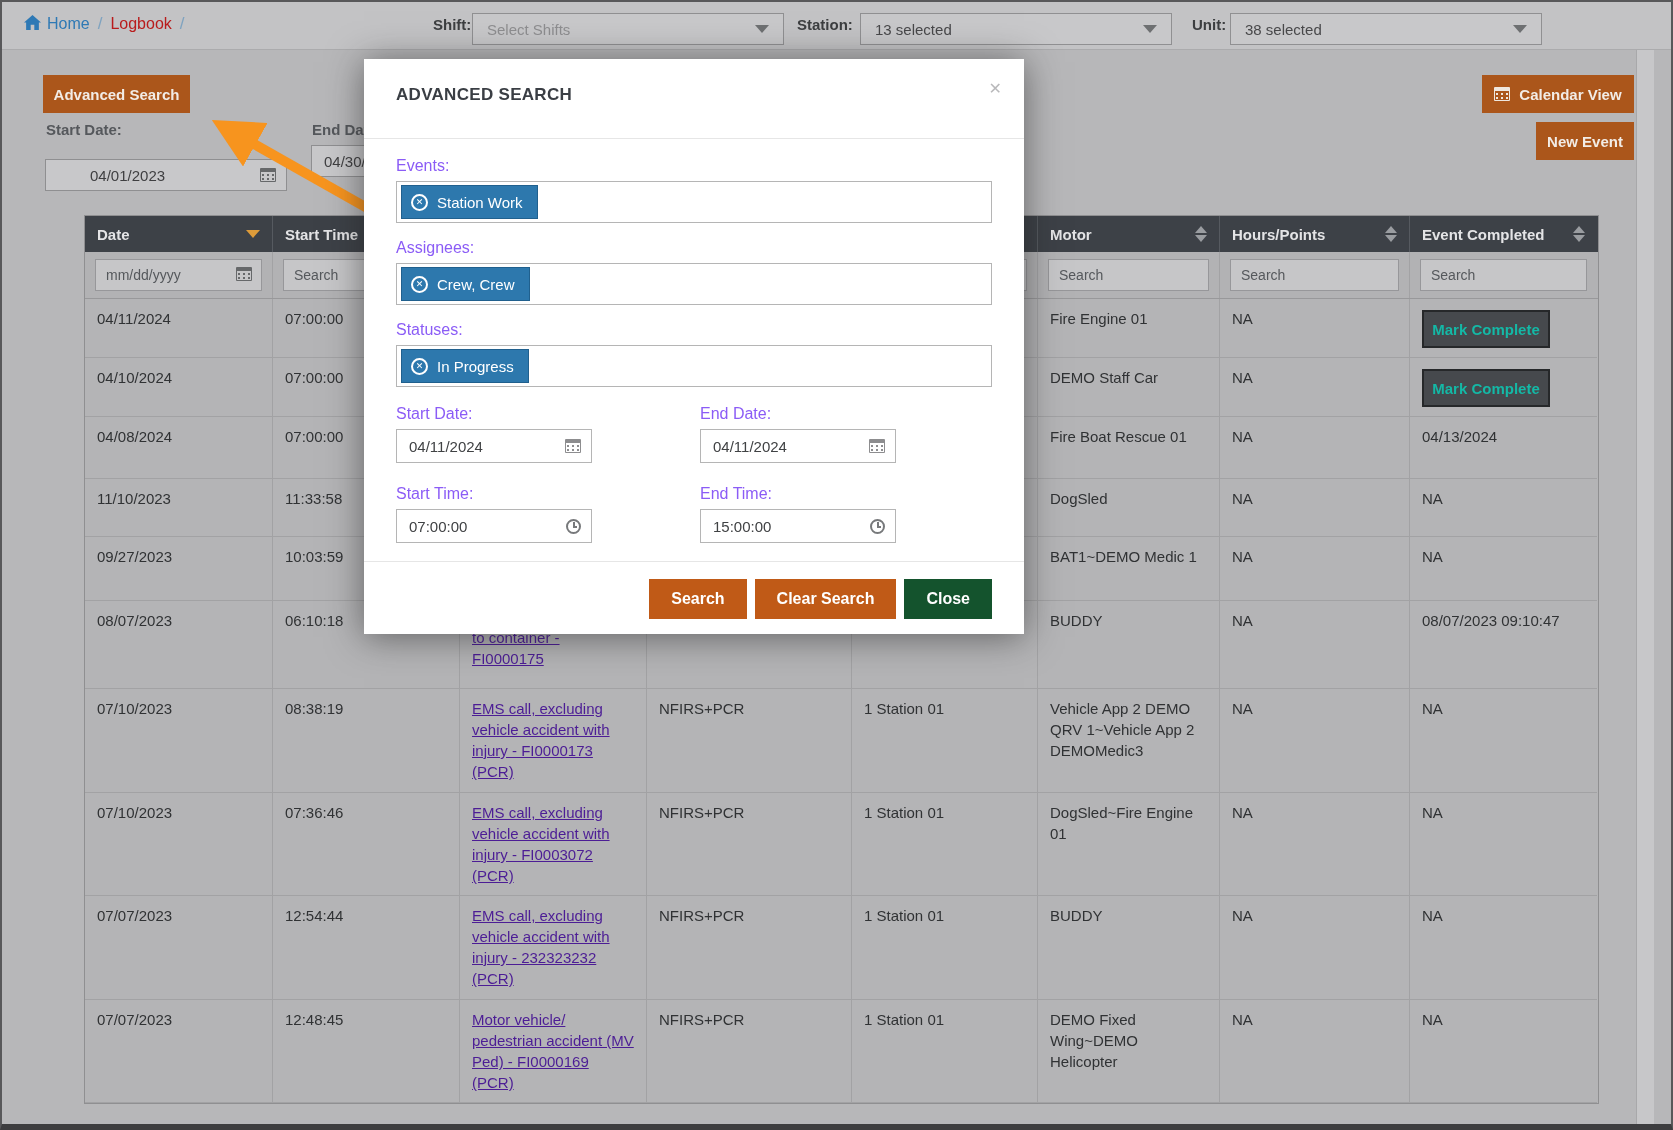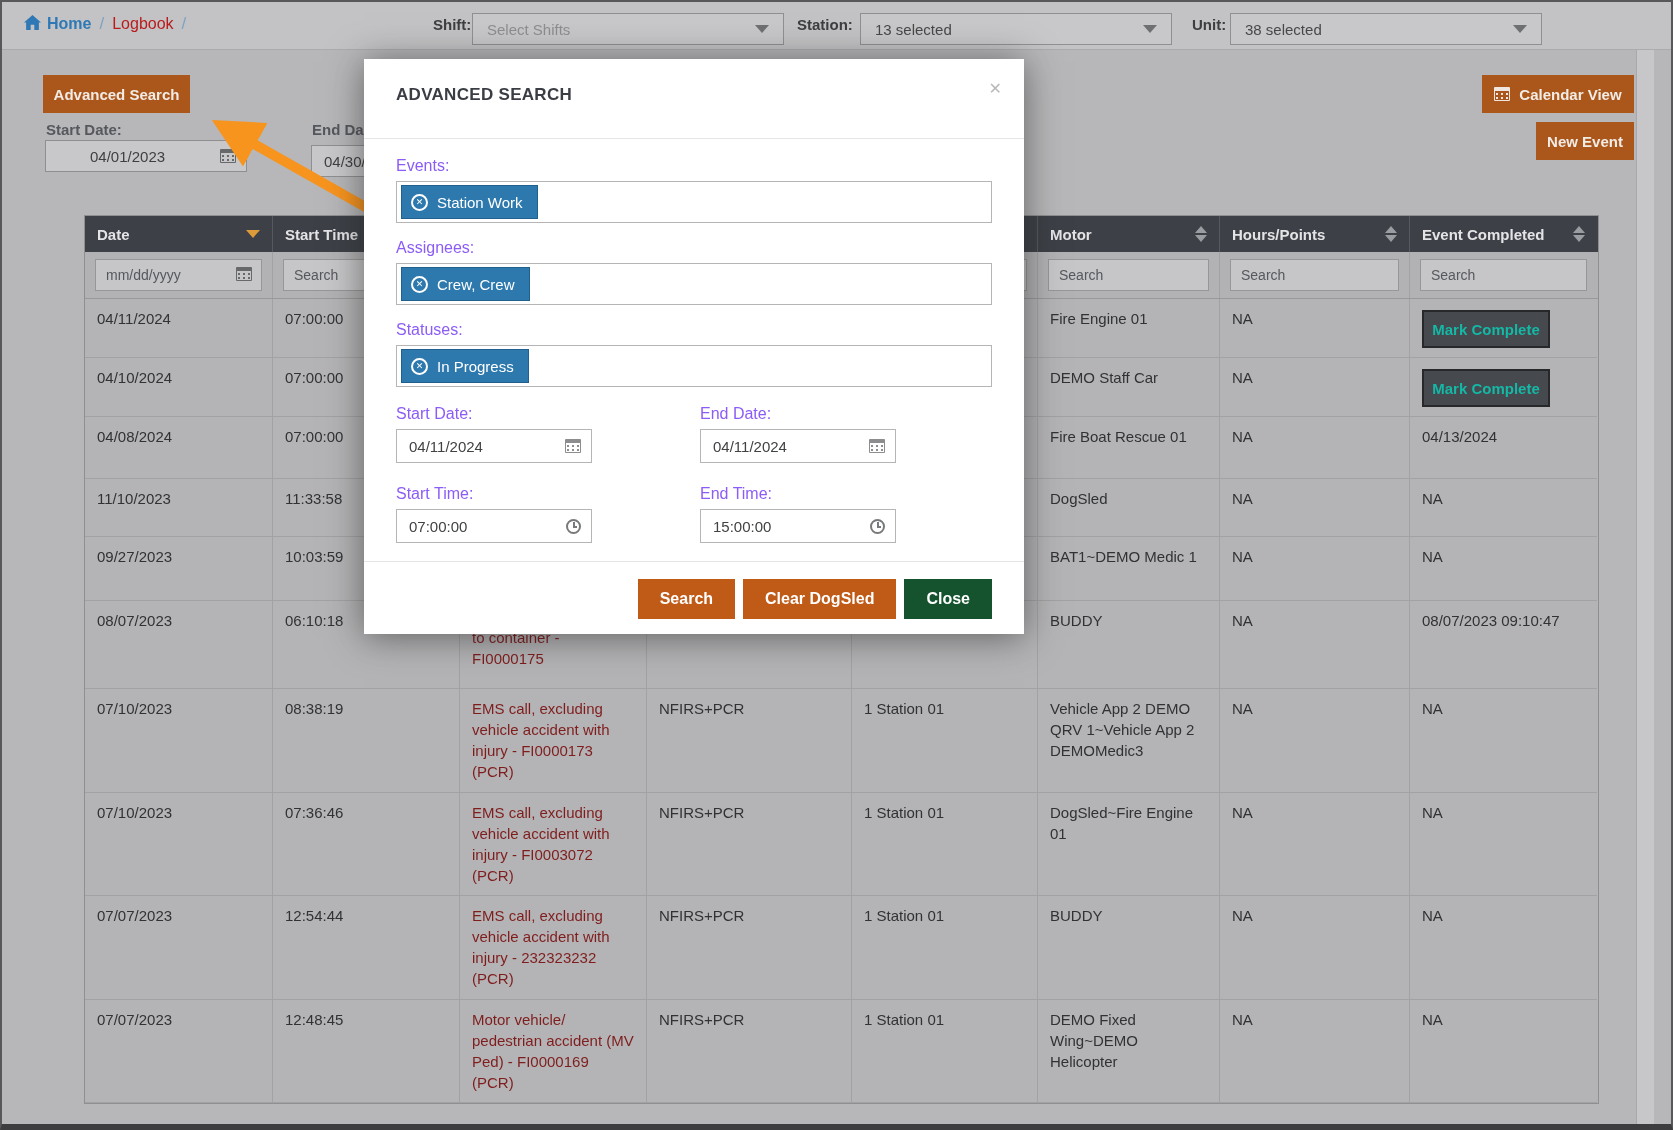--- a/index.html
+++ b/index.html
@@ -5,21 +5,21 @@
   * { margin:0; padding:0; box-sizing:border-box; }
   html,body { background:#8a8a8c; }
   body { font-family:"Liberation Sans","DejaVu Sans",sans-serif; }
   #screen {
     position:relative; width:1673px; height:1130px; overflow:hidden;
     background:#b7b7b9; border:2px solid #58585a; border-bottom:6px solid #3d3d3f;
   }
   
   .topbar { position:absolute; left:0; top:0; width:100%; height:48px; background:#c3c3c5; border-bottom:1px solid #ababad; }
   .crumbs { position:absolute; left:22px; top:12px; display:flex; align-items:center; gap:8px; font-size:16px; }
-  .crumb-home { color:#2e79b5; font-weight:700; display:flex; align-items:center; gap:6px; text-decoration:none; }
+  .crumb-home { color:#2e79b5; font-weight:400; display:flex; align-items:center; gap:6px; text-decoration:none; }
   .crumb-sep { color:#7fa3c0; font-size:17px; }
   .crumb-sec { color:#b91c1c; }
   .tb-label { position:absolute; top:14px; font-size:15px; font-weight:bold; color:#3c3e40; }
   .dd { position:absolute; top:11px; height:32px; background:#c8c8ca; border:1px solid #909092;
         display:flex; align-items:center; padding:0 14px; font-size:15px; }
   .dd .caret { margin-left:auto; width:0; height:0; border-left:7px solid transparent; border-right:7px solid transparent; border-top:8px solid #6e7072; }
   .dd-placeholder { color:#8e8e90; }
   .dd-value { color:#48484a; }
   
   .btn-orange { background:#ab561b; color:#f2ece6; font-weight:bold; font-size:15px; border:none;
@@ -59,21 +59,21 @@
   .tfilter { background:#b2b2b4; border-bottom:1px solid #98989a; }
   .tf { padding:7px 10px; border-right:1px solid #a2a2a4; }
   .tf:last-child { border-right:none; }
   .tf-input { width:100%; height:32px; background:#c6c6c8; border:1px solid #97979a; font-size:14px; color:#4e4e50;
               padding:0 10px; font-family:inherit; }
   .tf-input::placeholder { color:#55585c; opacity:1; }
   .tf-date { position:relative; }
   .tf-date .cal { position:absolute; right:20px; top:15px; }
   .td { padding:9px 12px; font-size:15px; line-height:21px; color:#303234; border-right:1px solid #a2a2a4; border-bottom:1px solid #a2a2a4; }
   .td:last-child { border-right:none; }
-  .evlink { color:#7f1d1d; cursor:pointer; }
+  .evlink { color:#4c1d95; text-decoration:underline; cursor:pointer; }
   .mark-btn { width:128px; height:38px; background:#46494d; border:2px solid #26282a; color:#14b8a6; font-weight:bold;
               font-size:15px; cursor:pointer; margin-top:2px; font-family:inherit; }
   .padtop { padding-top:26px; }
   
   .arrow-svg { position:absolute; left:178px; top:95px; z-index:5; pointer-events:none; }
   
   .modal { position:absolute; left:362px; top:57px; width:660px; height:575px; background:#ffffff; z-index:10;
            box-shadow:0 3px 34px rgba(30,30,30,.55); }
   .modal-title { position:absolute; left:32px; top:26px; font-size:17px; font-weight:bold; color:#3a3e44; letter-spacing:.3px; }
   .modal-x { position:absolute; right:22px; top:20px; font-size:16px; color:#b9b9bb; cursor:pointer; font-weight:bold; }
@@ -135,21 +135,21 @@
   </div>
 
   <button class="btn-orange adv-btn">Advanced Search</button>
   <button class="btn-orange calview-btn">
     <span class="cal lite" style="border-color:#efe7df;border-top-color:#efe7df;background:repeating-linear-gradient(90deg,#efe7df 0 2px,transparent 2px 5px) 1px 2px / 12px 2px no-repeat,repeating-linear-gradient(90deg,#efe7df 0 2px,transparent 2px 5px) 1px 6px / 12px 2px no-repeat;"></span>
     <span>Calendar View</span>
   </button>
   <button class="btn-orange newevent-btn">New Event</button>
 
   <span class="fld-label" style="left:44px; top:119px;">Start Date:</span>
-  <div class="date-field" style="left:43px; top:138px; width:202px;padding-left:44px;">
+  <div class="date-field" style="left:43px; top:157px; width:242px;padding-left:44px;">
     <span>04/01/2023</span>
     <span class="cal"></span>
   </div>
 
   <span class="fld-label" style="left:310px; top:119px;">End Date:</span>
   <div class="date-field" style="left:309px; top:143px; width:202px;">
     <span>04/30/2023</span>
     <span class="cal"></span>
   </div>
 
@@ -399,18 +399,18 @@
     </div>
     <span class="m-label col2" style="top:426px;">End Time:</span>
     <div class="m-input col2" style="top:450px;">
       <span>15:00:00</span>
       <span class="clk ico"></span>
     </div>
 
     <div class="modal-hr2"></div>
     <div class="modal-btns">
       <button class="mbtn orange">Search</button>
-      <button class="mbtn orange">Clear DogSled</button>
+      <button class="mbtn orange">Clear Search</button>
       <button class="mbtn gray">Close</button>
     </div>
   </div>
 
 </div>
 
 </body></html>

